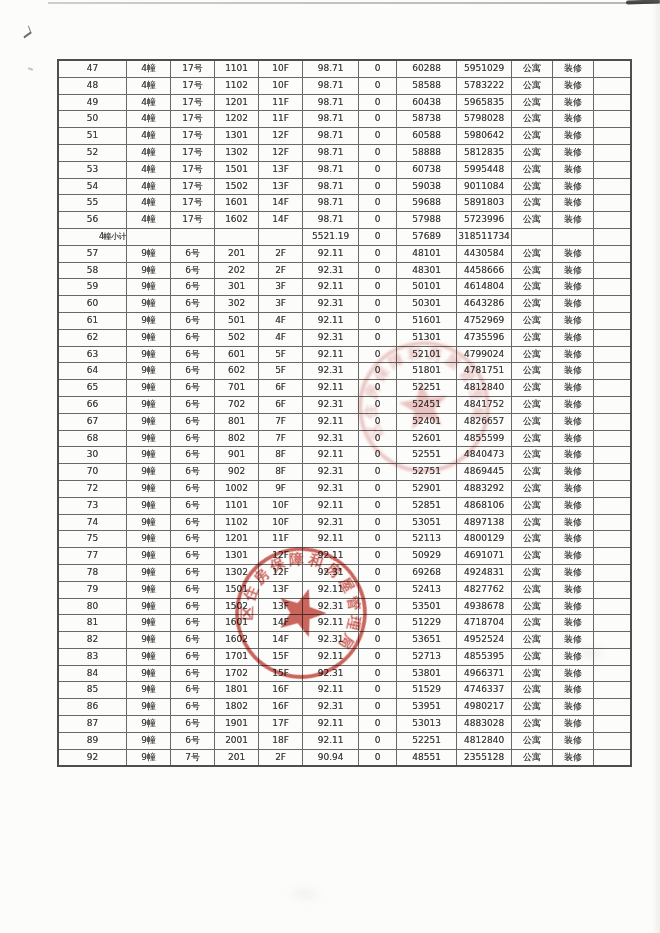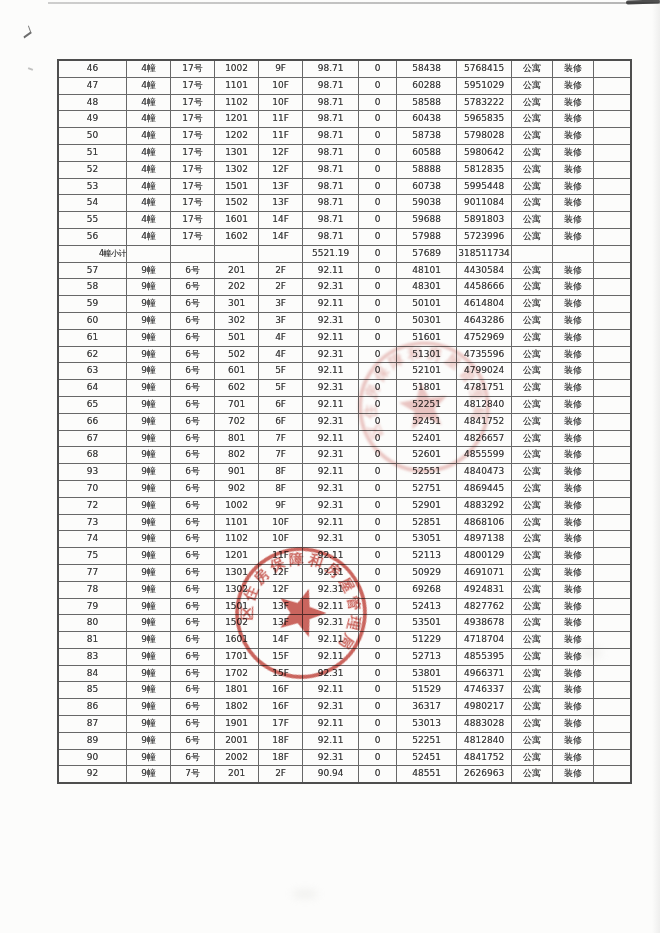--- a/index.html
+++ b/index.html
@@ -75,617 +75,603 @@
       <col style="width: 56px;">
       <col style="width: 38px;">
       <col style="width: 60px;">
       <col style="width: 55px;">
       <col style="width: 41px;">
       <col style="width: 41px;">
       <col style="width: 37px;">
     </colgroup>
   <tbody>
       <tr>
-        <td>46</td>
-        <td>4幢</td>
-        <td>17号</td>
+        <td>47</td>
+        <td>4幢</td>
+        <td>17号</td>
+        <td>1101</td>
+        <td>10F</td>
+        <td>98.71</td>
+        <td>0</td>
+        <td>60288</td>
+        <td>5951029</td>
+        <td>公寓</td>
+        <td>装修</td>
+        <td></td>
+      </tr>
+      <tr>
+        <td>48</td>
+        <td>4幢</td>
+        <td>17号</td>
+        <td>1102</td>
+        <td>10F</td>
+        <td>98.71</td>
+        <td>0</td>
+        <td>58588</td>
+        <td>5783222</td>
+        <td>公寓</td>
+        <td>装修</td>
+        <td></td>
+      </tr>
+      <tr>
+        <td>49</td>
+        <td>4幢</td>
+        <td>17号</td>
+        <td>1201</td>
+        <td>11F</td>
+        <td>98.71</td>
+        <td>0</td>
+        <td>60438</td>
+        <td>5965835</td>
+        <td>公寓</td>
+        <td>装修</td>
+        <td></td>
+      </tr>
+      <tr>
+        <td>50</td>
+        <td>4幢</td>
+        <td>17号</td>
+        <td>1202</td>
+        <td>11F</td>
+        <td>98.71</td>
+        <td>0</td>
+        <td>58738</td>
+        <td>5798028</td>
+        <td>公寓</td>
+        <td>装修</td>
+        <td></td>
+      </tr>
+      <tr>
+        <td>51</td>
+        <td>4幢</td>
+        <td>17号</td>
+        <td>1301</td>
+        <td>12F</td>
+        <td>98.71</td>
+        <td>0</td>
+        <td>60588</td>
+        <td>5980642</td>
+        <td>公寓</td>
+        <td>装修</td>
+        <td></td>
+      </tr>
+      <tr>
+        <td>52</td>
+        <td>4幢</td>
+        <td>17号</td>
+        <td>1302</td>
+        <td>12F</td>
+        <td>98.71</td>
+        <td>0</td>
+        <td>58888</td>
+        <td>5812835</td>
+        <td>公寓</td>
+        <td>装修</td>
+        <td></td>
+      </tr>
+      <tr>
+        <td>53</td>
+        <td>4幢</td>
+        <td>17号</td>
+        <td>1501</td>
+        <td>13F</td>
+        <td>98.71</td>
+        <td>0</td>
+        <td>60738</td>
+        <td>5995448</td>
+        <td>公寓</td>
+        <td>装修</td>
+        <td></td>
+      </tr>
+      <tr>
+        <td>54</td>
+        <td>4幢</td>
+        <td>17号</td>
+        <td>1502</td>
+        <td>13F</td>
+        <td>98.71</td>
+        <td>0</td>
+        <td>59038</td>
+        <td>9011084</td>
+        <td>公寓</td>
+        <td>装修</td>
+        <td></td>
+      </tr>
+      <tr>
+        <td>55</td>
+        <td>4幢</td>
+        <td>17号</td>
+        <td>1601</td>
+        <td>14F</td>
+        <td>98.71</td>
+        <td>0</td>
+        <td>59688</td>
+        <td>5891803</td>
+        <td>公寓</td>
+        <td>装修</td>
+        <td></td>
+      </tr>
+      <tr>
+        <td>56</td>
+        <td>4幢</td>
+        <td>17号</td>
+        <td>1602</td>
+        <td>14F</td>
+        <td>98.71</td>
+        <td>0</td>
+        <td>57988</td>
+        <td>5723996</td>
+        <td>公寓</td>
+        <td>装修</td>
+        <td></td>
+      </tr>
+      <tr>
+        <td class="subtotal-label">4幢小计</td>
+        <td></td>
+        <td></td>
+        <td></td>
+        <td></td>
+        <td>5521.19</td>
+        <td>0</td>
+        <td>57689</td>
+        <td>318511734</td>
+        <td></td>
+        <td></td>
+        <td></td>
+      </tr>
+      <tr>
+        <td>57</td>
+        <td>9幢</td>
+        <td>6号</td>
+        <td>201</td>
+        <td>2F</td>
+        <td>92.11</td>
+        <td>0</td>
+        <td>48101</td>
+        <td>4430584</td>
+        <td>公寓</td>
+        <td>装修</td>
+        <td></td>
+      </tr>
+      <tr>
+        <td>58</td>
+        <td>9幢</td>
+        <td>6号</td>
+        <td>202</td>
+        <td>2F</td>
+        <td>92.31</td>
+        <td>0</td>
+        <td>48301</td>
+        <td>4458666</td>
+        <td>公寓</td>
+        <td>装修</td>
+        <td></td>
+      </tr>
+      <tr>
+        <td>59</td>
+        <td>9幢</td>
+        <td>6号</td>
+        <td>301</td>
+        <td>3F</td>
+        <td>92.11</td>
+        <td>0</td>
+        <td>50101</td>
+        <td>4614804</td>
+        <td>公寓</td>
+        <td>装修</td>
+        <td></td>
+      </tr>
+      <tr>
+        <td>60</td>
+        <td>9幢</td>
+        <td>6号</td>
+        <td>302</td>
+        <td>3F</td>
+        <td>92.31</td>
+        <td>0</td>
+        <td>50301</td>
+        <td>4643286</td>
+        <td>公寓</td>
+        <td>装修</td>
+        <td></td>
+      </tr>
+      <tr>
+        <td>61</td>
+        <td>9幢</td>
+        <td>6号</td>
+        <td>501</td>
+        <td>4F</td>
+        <td>92.11</td>
+        <td>0</td>
+        <td>51601</td>
+        <td>4752969</td>
+        <td>公寓</td>
+        <td>装修</td>
+        <td></td>
+      </tr>
+      <tr>
+        <td>62</td>
+        <td>9幢</td>
+        <td>6号</td>
+        <td>502</td>
+        <td>4F</td>
+        <td>92.31</td>
+        <td>0</td>
+        <td>51301</td>
+        <td>4735596</td>
+        <td>公寓</td>
+        <td>装修</td>
+        <td></td>
+      </tr>
+      <tr>
+        <td>63</td>
+        <td>9幢</td>
+        <td>6号</td>
+        <td>601</td>
+        <td>5F</td>
+        <td>92.11</td>
+        <td>0</td>
+        <td>52101</td>
+        <td>4799024</td>
+        <td>公寓</td>
+        <td>装修</td>
+        <td></td>
+      </tr>
+      <tr>
+        <td>64</td>
+        <td>9幢</td>
+        <td>6号</td>
+        <td>602</td>
+        <td>5F</td>
+        <td>92.31</td>
+        <td>0</td>
+        <td>51801</td>
+        <td>4781751</td>
+        <td>公寓</td>
+        <td>装修</td>
+        <td></td>
+      </tr>
+      <tr>
+        <td>65</td>
+        <td>9幢</td>
+        <td>6号</td>
+        <td>701</td>
+        <td>6F</td>
+        <td>92.11</td>
+        <td>0</td>
+        <td>52251</td>
+        <td>4812840</td>
+        <td>公寓</td>
+        <td>装修</td>
+        <td></td>
+      </tr>
+      <tr>
+        <td>66</td>
+        <td>9幢</td>
+        <td>6号</td>
+        <td>702</td>
+        <td>6F</td>
+        <td>92.31</td>
+        <td>0</td>
+        <td>52451</td>
+        <td>4841752</td>
+        <td>公寓</td>
+        <td>装修</td>
+        <td></td>
+      </tr>
+      <tr>
+        <td>67</td>
+        <td>9幢</td>
+        <td>6号</td>
+        <td>801</td>
+        <td>7F</td>
+        <td>92.11</td>
+        <td>0</td>
+        <td>52401</td>
+        <td>4826657</td>
+        <td>公寓</td>
+        <td>装修</td>
+        <td></td>
+      </tr>
+      <tr>
+        <td>68</td>
+        <td>9幢</td>
+        <td>6号</td>
+        <td>802</td>
+        <td>7F</td>
+        <td>92.31</td>
+        <td>0</td>
+        <td>52601</td>
+        <td>4855599</td>
+        <td>公寓</td>
+        <td>装修</td>
+        <td></td>
+      </tr>
+      <tr>
+        <td>30</td>
+        <td>9幢</td>
+        <td>6号</td>
+        <td>901</td>
+        <td>8F</td>
+        <td>92.11</td>
+        <td>0</td>
+        <td>52551</td>
+        <td>4840473</td>
+        <td>公寓</td>
+        <td>装修</td>
+        <td></td>
+      </tr>
+      <tr>
+        <td>70</td>
+        <td>9幢</td>
+        <td>6号</td>
+        <td>902</td>
+        <td>8F</td>
+        <td>92.31</td>
+        <td>0</td>
+        <td>52751</td>
+        <td>4869445</td>
+        <td>公寓</td>
+        <td>装修</td>
+        <td></td>
+      </tr>
+      <tr>
+        <td>72</td>
+        <td>9幢</td>
+        <td>6号</td>
         <td>1002</td>
         <td>9F</td>
-        <td>98.71</td>
-        <td>0</td>
-        <td>58438</td>
-        <td>5768415</td>
-        <td>公寓</td>
-        <td>装修</td>
-        <td></td>
-      </tr>
-      <tr>
-        <td>47</td>
-        <td>4幢</td>
-        <td>17号</td>
+        <td>92.31</td>
+        <td>0</td>
+        <td>52901</td>
+        <td>4883292</td>
+        <td>公寓</td>
+        <td>装修</td>
+        <td></td>
+      </tr>
+      <tr>
+        <td>73</td>
+        <td>9幢</td>
+        <td>6号</td>
         <td>1101</td>
         <td>10F</td>
-        <td>98.71</td>
-        <td>0</td>
-        <td>60288</td>
-        <td>5951029</td>
-        <td>公寓</td>
-        <td>装修</td>
-        <td></td>
-      </tr>
-      <tr>
-        <td>48</td>
-        <td>4幢</td>
-        <td>17号</td>
+        <td>92.11</td>
+        <td>0</td>
+        <td>52851</td>
+        <td>4868106</td>
+        <td>公寓</td>
+        <td>装修</td>
+        <td></td>
+      </tr>
+      <tr>
+        <td>74</td>
+        <td>9幢</td>
+        <td>6号</td>
         <td>1102</td>
         <td>10F</td>
-        <td>98.71</td>
-        <td>0</td>
-        <td>58588</td>
-        <td>5783222</td>
-        <td>公寓</td>
-        <td>装修</td>
-        <td></td>
-      </tr>
-      <tr>
-        <td>49</td>
-        <td>4幢</td>
-        <td>17号</td>
+        <td>92.31</td>
+        <td>0</td>
+        <td>53051</td>
+        <td>4897138</td>
+        <td>公寓</td>
+        <td>装修</td>
+        <td></td>
+      </tr>
+      <tr>
+        <td>75</td>
+        <td>9幢</td>
+        <td>6号</td>
         <td>1201</td>
         <td>11F</td>
-        <td>98.71</td>
-        <td>0</td>
-        <td>60438</td>
-        <td>5965835</td>
-        <td>公寓</td>
-        <td>装修</td>
-        <td></td>
-      </tr>
-      <tr>
-        <td>50</td>
-        <td>4幢</td>
-        <td>17号</td>
-        <td>1202</td>
-        <td>11F</td>
-        <td>98.71</td>
-        <td>0</td>
-        <td>58738</td>
-        <td>5798028</td>
-        <td>公寓</td>
-        <td>装修</td>
-        <td></td>
-      </tr>
-      <tr>
-        <td>51</td>
-        <td>4幢</td>
-        <td>17号</td>
+        <td>92.11</td>
+        <td>0</td>
+        <td>52113</td>
+        <td>4800129</td>
+        <td>公寓</td>
+        <td>装修</td>
+        <td></td>
+      </tr>
+      <tr>
+        <td>77</td>
+        <td>9幢</td>
+        <td>6号</td>
         <td>1301</td>
         <td>12F</td>
-        <td>98.71</td>
-        <td>0</td>
-        <td>60588</td>
-        <td>5980642</td>
-        <td>公寓</td>
-        <td>装修</td>
-        <td></td>
-      </tr>
-      <tr>
-        <td>52</td>
-        <td>4幢</td>
-        <td>17号</td>
+        <td>92.11</td>
+        <td>0</td>
+        <td>50929</td>
+        <td>4691071</td>
+        <td>公寓</td>
+        <td>装修</td>
+        <td></td>
+      </tr>
+      <tr>
+        <td>78</td>
+        <td>9幢</td>
+        <td>6号</td>
         <td>1302</td>
         <td>12F</td>
-        <td>98.71</td>
-        <td>0</td>
-        <td>58888</td>
-        <td>5812835</td>
-        <td>公寓</td>
-        <td>装修</td>
-        <td></td>
-      </tr>
-      <tr>
-        <td>53</td>
-        <td>4幢</td>
-        <td>17号</td>
+        <td>92.31</td>
+        <td>0</td>
+        <td>69268</td>
+        <td>4924831</td>
+        <td>公寓</td>
+        <td>装修</td>
+        <td></td>
+      </tr>
+      <tr>
+        <td>79</td>
+        <td>9幢</td>
+        <td>6号</td>
         <td>1501</td>
         <td>13F</td>
-        <td>98.71</td>
-        <td>0</td>
-        <td>60738</td>
-        <td>5995448</td>
-        <td>公寓</td>
-        <td>装修</td>
-        <td></td>
-      </tr>
-      <tr>
-        <td>54</td>
-        <td>4幢</td>
-        <td>17号</td>
+        <td>92.11</td>
+        <td>0</td>
+        <td>52413</td>
+        <td>4827762</td>
+        <td>公寓</td>
+        <td>装修</td>
+        <td></td>
+      </tr>
+      <tr>
+        <td>80</td>
+        <td>9幢</td>
+        <td>6号</td>
         <td>1502</td>
         <td>13F</td>
-        <td>98.71</td>
-        <td>0</td>
-        <td>59038</td>
-        <td>9011084</td>
-        <td>公寓</td>
-        <td>装修</td>
-        <td></td>
-      </tr>
-      <tr>
-        <td>55</td>
-        <td>4幢</td>
-        <td>17号</td>
+        <td>92.31</td>
+        <td>0</td>
+        <td>53501</td>
+        <td>4938678</td>
+        <td>公寓</td>
+        <td>装修</td>
+        <td></td>
+      </tr>
+      <tr>
+        <td>81</td>
+        <td>9幢</td>
+        <td>6号</td>
         <td>1601</td>
         <td>14F</td>
-        <td>98.71</td>
-        <td>0</td>
-        <td>59688</td>
-        <td>5891803</td>
-        <td>公寓</td>
-        <td>装修</td>
-        <td></td>
-      </tr>
-      <tr>
-        <td>56</td>
-        <td>4幢</td>
-        <td>17号</td>
+        <td>92.11</td>
+        <td>0</td>
+        <td>51229</td>
+        <td>4718704</td>
+        <td>公寓</td>
+        <td>装修</td>
+        <td></td>
+      </tr>
+      <tr>
+        <td>82</td>
+        <td>9幢</td>
+        <td>6号</td>
         <td>1602</td>
         <td>14F</td>
-        <td>98.71</td>
-        <td>0</td>
-        <td>57988</td>
-        <td>5723996</td>
-        <td>公寓</td>
-        <td>装修</td>
-        <td></td>
-      </tr>
-      <tr>
-        <td class="subtotal-label">4幢小计</td>
-        <td></td>
-        <td></td>
-        <td></td>
-        <td></td>
-        <td>5521.19</td>
-        <td>0</td>
-        <td>57689</td>
-        <td>318511734</td>
-        <td></td>
-        <td></td>
-        <td></td>
-      </tr>
-      <tr>
-        <td>57</td>
-        <td>9幢</td>
-        <td>6号</td>
-        <td>201</td>
-        <td>2F</td>
-        <td>92.11</td>
-        <td>0</td>
-        <td>48101</td>
-        <td>4430584</td>
-        <td>公寓</td>
-        <td>装修</td>
-        <td></td>
-      </tr>
-      <tr>
-        <td>58</td>
-        <td>9幢</td>
-        <td>6号</td>
-        <td>202</td>
-        <td>2F</td>
-        <td>92.31</td>
-        <td>0</td>
-        <td>48301</td>
-        <td>4458666</td>
-        <td>公寓</td>
-        <td>装修</td>
-        <td></td>
-      </tr>
-      <tr>
-        <td>59</td>
-        <td>9幢</td>
-        <td>6号</td>
-        <td>301</td>
-        <td>3F</td>
-        <td>92.11</td>
-        <td>0</td>
-        <td>50101</td>
-        <td>4614804</td>
-        <td>公寓</td>
-        <td>装修</td>
-        <td></td>
-      </tr>
-      <tr>
-        <td>60</td>
-        <td>9幢</td>
-        <td>6号</td>
-        <td>302</td>
-        <td>3F</td>
-        <td>92.31</td>
-        <td>0</td>
-        <td>50301</td>
-        <td>4643286</td>
-        <td>公寓</td>
-        <td>装修</td>
-        <td></td>
-      </tr>
-      <tr>
-        <td>61</td>
-        <td>9幢</td>
-        <td>6号</td>
-        <td>501</td>
-        <td>4F</td>
-        <td>92.11</td>
-        <td>0</td>
-        <td>51601</td>
-        <td>4752969</td>
-        <td>公寓</td>
-        <td>装修</td>
-        <td></td>
-      </tr>
-      <tr>
-        <td>62</td>
-        <td>9幢</td>
-        <td>6号</td>
-        <td>502</td>
-        <td>4F</td>
-        <td>92.31</td>
-        <td>0</td>
-        <td>51301</td>
-        <td>4735596</td>
-        <td>公寓</td>
-        <td>装修</td>
-        <td></td>
-      </tr>
-      <tr>
-        <td>63</td>
-        <td>9幢</td>
-        <td>6号</td>
-        <td>601</td>
-        <td>5F</td>
-        <td>92.11</td>
-        <td>0</td>
-        <td>52101</td>
-        <td>4799024</td>
-        <td>公寓</td>
-        <td>装修</td>
-        <td></td>
-      </tr>
-      <tr>
-        <td>64</td>
-        <td>9幢</td>
-        <td>6号</td>
-        <td>602</td>
-        <td>5F</td>
-        <td>92.31</td>
-        <td>0</td>
-        <td>51801</td>
-        <td>4781751</td>
-        <td>公寓</td>
-        <td>装修</td>
-        <td></td>
-      </tr>
-      <tr>
-        <td>65</td>
-        <td>9幢</td>
-        <td>6号</td>
-        <td>701</td>
-        <td>6F</td>
+        <td>92.31</td>
+        <td>0</td>
+        <td>53651</td>
+        <td>4952524</td>
+        <td>公寓</td>
+        <td>装修</td>
+        <td></td>
+      </tr>
+      <tr>
+        <td>83</td>
+        <td>9幢</td>
+        <td>6号</td>
+        <td>1701</td>
+        <td>15F</td>
+        <td>92.11</td>
+        <td>0</td>
+        <td>52713</td>
+        <td>4855395</td>
+        <td>公寓</td>
+        <td>装修</td>
+        <td></td>
+      </tr>
+      <tr>
+        <td>84</td>
+        <td>9幢</td>
+        <td>6号</td>
+        <td>1702</td>
+        <td>15F</td>
+        <td>92.31</td>
+        <td>0</td>
+        <td>53801</td>
+        <td>4966371</td>
+        <td>公寓</td>
+        <td>装修</td>
+        <td></td>
+      </tr>
+      <tr>
+        <td>85</td>
+        <td>9幢</td>
+        <td>6号</td>
+        <td>1801</td>
+        <td>16F</td>
+        <td>92.11</td>
+        <td>0</td>
+        <td>51529</td>
+        <td>4746337</td>
+        <td>公寓</td>
+        <td>装修</td>
+        <td></td>
+      </tr>
+      <tr>
+        <td>86</td>
+        <td>9幢</td>
+        <td>6号</td>
+        <td>1802</td>
+        <td>16F</td>
+        <td>92.31</td>
+        <td>0</td>
+        <td>53951</td>
+        <td>4980217</td>
+        <td>公寓</td>
+        <td>装修</td>
+        <td></td>
+      </tr>
+      <tr>
+        <td>87</td>
+        <td>9幢</td>
+        <td>6号</td>
+        <td>1901</td>
+        <td>17F</td>
+        <td>92.11</td>
+        <td>0</td>
+        <td>53013</td>
+        <td>4883028</td>
+        <td>公寓</td>
+        <td>装修</td>
+        <td></td>
+      </tr>
+      <tr>
+        <td>89</td>
+        <td>9幢</td>
+        <td>6号</td>
+        <td>2001</td>
+        <td>18F</td>
         <td>92.11</td>
         <td>0</td>
         <td>52251</td>
         <td>4812840</td>
-        <td>公寓</td>
-        <td>装修</td>
-        <td></td>
-      </tr>
-      <tr>
-        <td>66</td>
-        <td>9幢</td>
-        <td>6号</td>
-        <td>702</td>
-        <td>6F</td>
-        <td>92.31</td>
-        <td>0</td>
-        <td>52451</td>
-        <td>4841752</td>
-        <td>公寓</td>
-        <td>装修</td>
-        <td></td>
-      </tr>
-      <tr>
-        <td>67</td>
-        <td>9幢</td>
-        <td>6号</td>
-        <td>801</td>
-        <td>7F</td>
-        <td>92.11</td>
-        <td>0</td>
-        <td>52401</td>
-        <td>4826657</td>
-        <td>公寓</td>
-        <td>装修</td>
-        <td></td>
-      </tr>
-      <tr>
-        <td>68</td>
-        <td>9幢</td>
-        <td>6号</td>
-        <td>802</td>
-        <td>7F</td>
-        <td>92.31</td>
-        <td>0</td>
-        <td>52601</td>
-        <td>4855599</td>
-        <td>公寓</td>
-        <td>装修</td>
-        <td></td>
-      </tr>
-      <tr>
-        <td>93</td>
-        <td>9幢</td>
-        <td>6号</td>
-        <td>901</td>
-        <td>8F</td>
-        <td>92.11</td>
-        <td>0</td>
-        <td>52551</td>
-        <td>4840473</td>
-        <td>公寓</td>
-        <td>装修</td>
-        <td></td>
-      </tr>
-      <tr>
-        <td>70</td>
-        <td>9幢</td>
-        <td>6号</td>
-        <td>902</td>
-        <td>8F</td>
-        <td>92.31</td>
-        <td>0</td>
-        <td>52751</td>
-        <td>4869445</td>
-        <td>公寓</td>
-        <td>装修</td>
-        <td></td>
-      </tr>
-      <tr>
-        <td>72</td>
-        <td>9幢</td>
-        <td>6号</td>
-        <td>1002</td>
-        <td>9F</td>
-        <td>92.31</td>
-        <td>0</td>
-        <td>52901</td>
-        <td>4883292</td>
-        <td>公寓</td>
-        <td>装修</td>
-        <td></td>
-      </tr>
-      <tr>
-        <td>73</td>
-        <td>9幢</td>
-        <td>6号</td>
-        <td>1101</td>
-        <td>10F</td>
-        <td>92.11</td>
-        <td>0</td>
-        <td>52851</td>
-        <td>4868106</td>
-        <td>公寓</td>
-        <td>装修</td>
-        <td></td>
-      </tr>
-      <tr>
-        <td>74</td>
-        <td>9幢</td>
-        <td>6号</td>
-        <td>1102</td>
-        <td>10F</td>
-        <td>92.31</td>
-        <td>0</td>
-        <td>53051</td>
-        <td>4897138</td>
-        <td>公寓</td>
-        <td>装修</td>
-        <td></td>
-      </tr>
-      <tr>
-        <td>75</td>
-        <td>9幢</td>
-        <td>6号</td>
-        <td>1201</td>
-        <td>11F</td>
-        <td>92.11</td>
-        <td>0</td>
-        <td>52113</td>
-        <td>4800129</td>
-        <td>公寓</td>
-        <td>装修</td>
-        <td></td>
-      </tr>
-      <tr>
-        <td>77</td>
-        <td>9幢</td>
-        <td>6号</td>
-        <td>1301</td>
-        <td>12F</td>
-        <td>92.11</td>
-        <td>0</td>
-        <td>50929</td>
-        <td>4691071</td>
-        <td>公寓</td>
-        <td>装修</td>
-        <td></td>
-      </tr>
-      <tr>
-        <td>78</td>
-        <td>9幢</td>
-        <td>6号</td>
-        <td>1302</td>
-        <td>12F</td>
-        <td>92.31</td>
-        <td>0</td>
-        <td>69268</td>
-        <td>4924831</td>
-        <td>公寓</td>
-        <td>装修</td>
-        <td></td>
-      </tr>
-      <tr>
-        <td>79</td>
-        <td>9幢</td>
-        <td>6号</td>
-        <td>1501</td>
-        <td>13F</td>
-        <td>92.11</td>
-        <td>0</td>
-        <td>52413</td>
-        <td>4827762</td>
-        <td>公寓</td>
-        <td>装修</td>
-        <td></td>
-      </tr>
-      <tr>
-        <td>80</td>
-        <td>9幢</td>
-        <td>6号</td>
-        <td>1502</td>
-        <td>13F</td>
-        <td>92.31</td>
-        <td>0</td>
-        <td>53501</td>
-        <td>4938678</td>
-        <td>公寓</td>
-        <td>装修</td>
-        <td></td>
-      </tr>
-      <tr>
-        <td>81</td>
-        <td>9幢</td>
-        <td>6号</td>
-        <td>1601</td>
-        <td>14F</td>
-        <td>92.11</td>
-        <td>0</td>
-        <td>51229</td>
-        <td>4718704</td>
-        <td>公寓</td>
-        <td>装修</td>
-        <td></td>
-      </tr>
-      <tr>
-        <td>83</td>
-        <td>9幢</td>
-        <td>6号</td>
-        <td>1701</td>
-        <td>15F</td>
-        <td>92.11</td>
-        <td>0</td>
-        <td>52713</td>
-        <td>4855395</td>
-        <td>公寓</td>
-        <td>装修</td>
-        <td></td>
-      </tr>
-      <tr>
-        <td>84</td>
-        <td>9幢</td>
-        <td>6号</td>
-        <td>1702</td>
-        <td>15F</td>
-        <td>92.31</td>
-        <td>0</td>
-        <td>53801</td>
-        <td>4966371</td>
-        <td>公寓</td>
-        <td>装修</td>
-        <td></td>
-      </tr>
-      <tr>
-        <td>85</td>
-        <td>9幢</td>
-        <td>6号</td>
-        <td>1801</td>
-        <td>16F</td>
-        <td>92.11</td>
-        <td>0</td>
-        <td>51529</td>
-        <td>4746337</td>
-        <td>公寓</td>
-        <td>装修</td>
-        <td></td>
-      </tr>
-      <tr>
-        <td>86</td>
-        <td>9幢</td>
-        <td>6号</td>
-        <td>1802</td>
-        <td>16F</td>
-        <td>92.31</td>
-        <td>0</td>
-        <td>36317</td>
-        <td>4980217</td>
-        <td>公寓</td>
-        <td>装修</td>
-        <td></td>
-      </tr>
-      <tr>
-        <td>87</td>
-        <td>9幢</td>
-        <td>6号</td>
-        <td>1901</td>
-        <td>17F</td>
-        <td>92.11</td>
-        <td>0</td>
-        <td>53013</td>
-        <td>4883028</td>
-        <td>公寓</td>
-        <td>装修</td>
-        <td></td>
-      </tr>
-      <tr>
-        <td>89</td>
-        <td>9幢</td>
-        <td>6号</td>
-        <td>2001</td>
-        <td>18F</td>
-        <td>92.11</td>
-        <td>0</td>
-        <td>52251</td>
-        <td>4812840</td>
-        <td>公寓</td>
-        <td>装修</td>
-        <td></td>
-      </tr>
-      <tr>
-        <td>90</td>
-        <td>9幢</td>
-        <td>6号</td>
-        <td>2002</td>
-        <td>18F</td>
-        <td>92.31</td>
-        <td>0</td>
-        <td>52451</td>
-        <td>4841752</td>
         <td>公寓</td>
         <td>装修</td>
         <td></td>
       </tr>
       <tr>
         <td>92</td>
         <td>9幢</td>
         <td>7号</td>
         <td>201</td>
         <td>2F</td>
         <td>90.94</td>
         <td>0</td>
         <td>48551</td>
-        <td>2626963</td>
+        <td>2355128</td>
         <td>公寓</td>
         <td>装修</td>
         <td></td>
       </tr>
     </tbody>
 </table>
 
 <svg class="stamp stamp-upper" width="170" height="170" viewBox="0 0 160 160">
   <circle cx="80" cy="80" r="60" fill="none" stroke="#c0443c" stroke-width="3.5"></circle>
   <polygon points="80,56 85.9,71.9 102.8,72.6 89.5,83.1 94.1,99.4 80,90 65.9,99.4 70.5,83.1 57.2,72.6 74.1,71.9" fill="#c0443c"></polygon>

